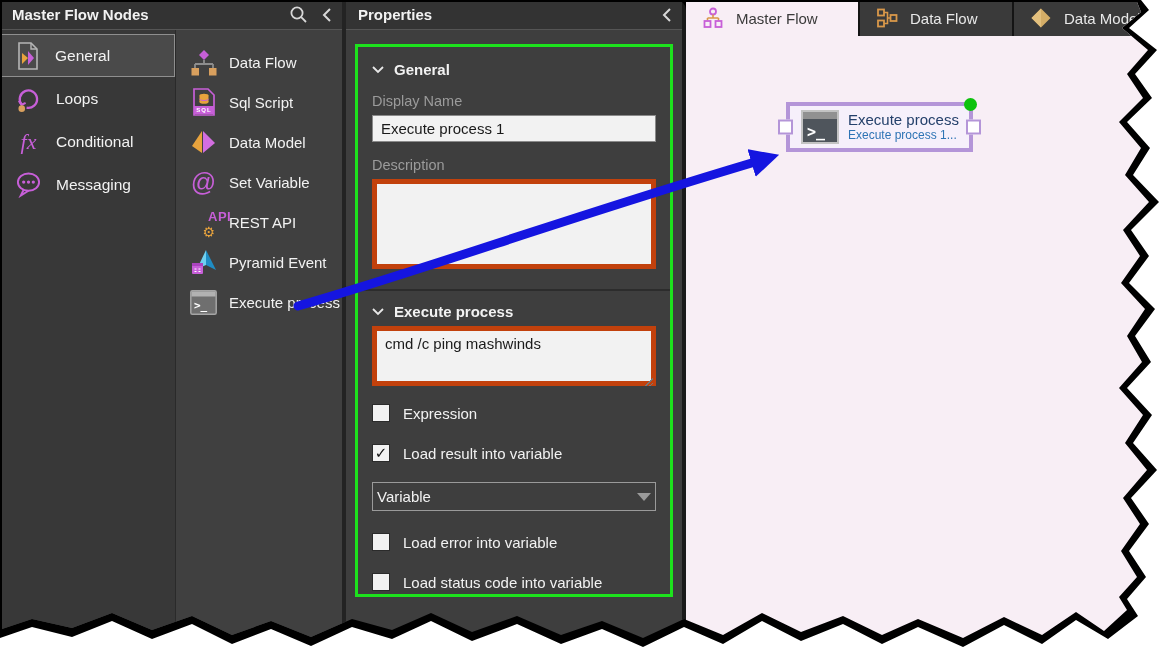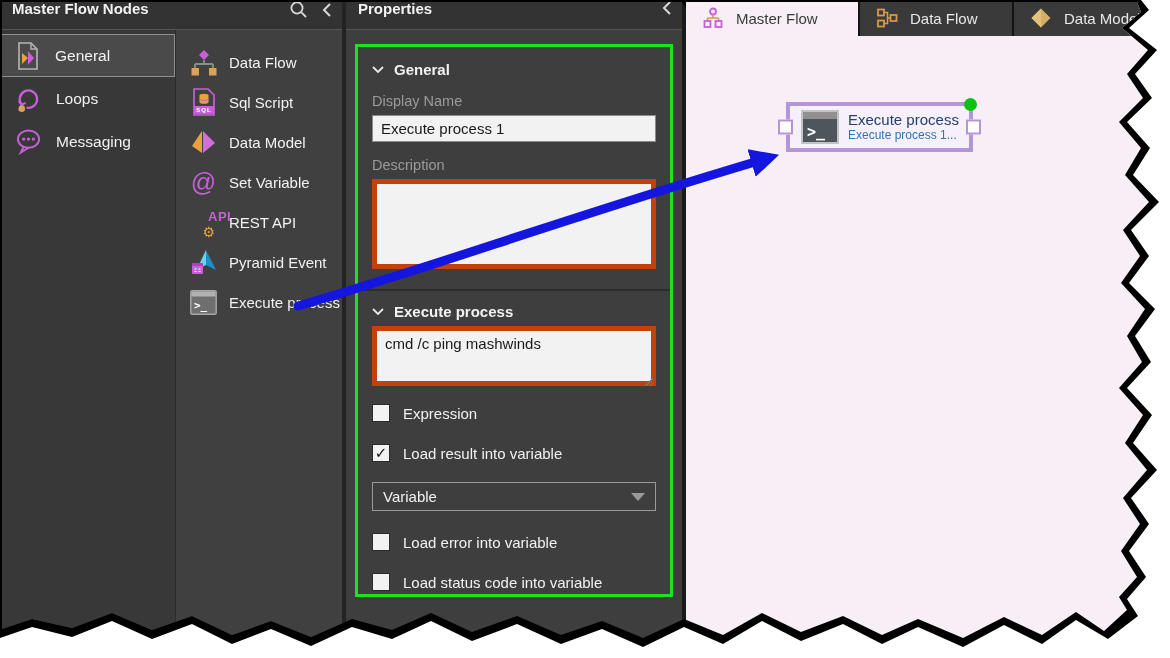--- a/index.html
+++ b/index.html
@@ -8,21 +8,21 @@
   .frame { position:relative; width:1170px; height:658px; background:#fff; }
 
   
   .torn-black { position:absolute; inset:0; background:#000;
     clip-path: polygon(0 0,1141px 0,1149px 10px,1129px 28px,1157px 50px,1135px 74px,1152px 98px,1127px 122px,1150px 148px,1133px 175px,1159px 202px,1131px 230px,1149px 256px,1129px 283px,1155px 309px,1135px 336px,1151px 362px,1127px 388px,1152px 415px,1133px 443px,1157px 470px,1131px 498px,1149px 524px,1129px 551px,1146px 577px,1127px 599px,1138px 616px,1108px 639px,1076px 620px,1042px 644px,1004px 625px,963px 647px,918px 627px,882px 644px,843px 624px,801px 641px,762px 621px,723px 644px,684px 627px,643px 647px,602px 629px,561px 644px,517px 624px,472px 641px,431px 621px,392px 639px,352px 627px,311px 646px,271px 629px,232px 644px,192px 624px,152px 639px,112px 621px,72px 637px,32px 627px,0 638px); }
   .app { position:absolute; inset:0; display:flex;
     clip-path: polygon(2px 2px,1137px 2px,1141px 12px,1122px 28px,1148px 50px,1127px 74px,1143px 98px,1119px 122px,1141px 148px,1125px 175px,1149px 202px,1123px 230px,1140px 256px,1121px 283px,1145px 309px,1127px 336px,1142px 362px,1119px 388px,1143px 415px,1125px 443px,1147px 470px,1123px 498px,1140px 524px,1121px 551px,1137px 577px,1119px 597px,1127px 610px,1104px 631px,1076px 612px,1042px 635px,1004px 617px,963px 638px,918px 619px,882px 635px,843px 616px,801px 632px,762px 613px,723px 635px,684px 619px,643px 638px,602px 621px,561px 635px,517px 616px,472px 632px,431px 613px,392px 630px,352px 619px,311px 637px,271px 621px,232px 635px,192px 616px,152px 630px,112px 613px,72px 628px,32px 619px,2px 629px); }
 
   
   .panel-header { height:30px; background:#333; border-bottom:1px solid #555;
-    display:flex; align-items:flex-start; padding:0 10px 0 12px;
+    display:flex; align-items:center; padding:0 10px 0 12px;
     color:#f2f2f2; font-weight:bold; font-size:15px; flex:none; }
   .hdr-icons { margin-left:auto; display:flex; align-items:center; gap:14px; }
   svg { display:block; }
 
   
   .nodes-panel { width:346px; flex:none; background:#3e3e3e; border-right:4px solid #232323;
     display:flex; flex-direction:column; }
   .nodes-cols { flex:1; display:flex; min-height:0; }
   .cat-col { width:176px; flex:none; background:#383838; border-right:1px solid #2a2a2a; padding-top:4px; }
   .cat-item { height:43px; display:flex; align-items:center; gap:14px; padding-left:14px;
@@ -59,21 +59,21 @@
       linear-gradient(135deg, transparent 0 58%, #777 58% 66%, transparent 66%),
       linear-gradient(135deg, transparent 0 80%, #777 80% 88%, transparent 88%); }
   .section-divider { margin:16px -14px 0 -14px; border-top:2px solid #2c2c2c; }
   .cb-row { display:flex; align-items:center; gap:13px; margin-top:22px; cursor:pointer; }
   .cb-box { width:18px; height:18px; background:#f2f2f2; border:1px solid #2b2b2b; flex:none;
     display:flex; align-items:center; justify-content:center; font-size:15px; color:#111;
     font-weight:bold; }
   .cb-box.checked::after { content:"\2713"; margin-top:-1px; }
   .cb-label { color:#f2f2f2; font-size:15px; }
   .dropdown { margin-top:20px; height:29px; border:1px solid #9a9a9a; display:flex;
-    align-items:center; padding:0 10px; color:#f2f2f2; font-size:15px; cursor:pointer; }
+    align-items:center; padding:0 4px; color:#f2f2f2; font-size:15px; cursor:pointer; }
   .dd-arrow { margin-left:auto; width:0; height:0; border-left:7px solid transparent;
     border-right:7px solid transparent; border-top:8px solid #9a9a9a; }
 
   
   .canvas { flex:1; background:#f8eef5; display:flex; flex-direction:column; min-width:0; }
   .tabbar { height:36px; flex:none; display:flex; }
   .tab { display:flex; align-items:center; gap:12px; padding:13px 16px; font-size:15px;
     cursor:pointer; flex:none; }
   .tab.active { background:#f8eef5; color:#3a3a3a; width:172px; }
   .tab.inactive { background:#3a3a3a; color:#e8e8e8; border-left:2px solid #141414; width:154px; }
@@ -135,20 +135,26 @@
               <svg width="28" height="28" viewBox="0 0 28 28">
                   <path d="M 7 20 A 9 9 0 1 1 12 23" fill="none" stroke="#c75fd8" stroke-width="2.4"></path>
                   <polyline points="4,16 7,20 11,18" fill="none" stroke="#c75fd8" stroke-width="2.2"></polyline>
                   <circle cx="7" cy="24" r="3.4" fill="#d9a05e"></circle>
                 </svg>
             </span>
             <span>Loops</span>
           </div>
           <div class="cat-item">
             <span class="icon-box">
+              <span class="fx-glyph">fx</span>
+            </span>
+            <span>Conditional</span>
+          </div>
+          <div class="cat-item">
+            <span class="icon-box">
               <svg width="28" height="27" viewBox="0 0 28 27">
                   <ellipse cx="14" cy="11" rx="11" ry="9" fill="none" stroke="#c75fd8" stroke-width="2"></ellipse>
                   <path d="M9 19 L6 25 L14 20" fill="none" stroke="#c75fd8" stroke-width="2"></path>
                   <circle cx="9" cy="11" r="1.7" fill="#c75fd8"></circle>
                   <circle cx="14" cy="11" r="1.7" fill="#c75fd8"></circle>
                   <circle cx="19" cy="11" r="1.7" fill="#c75fd8"></circle>
                 </svg>
             </span>
             <span>Messaging</span>
           </div>

